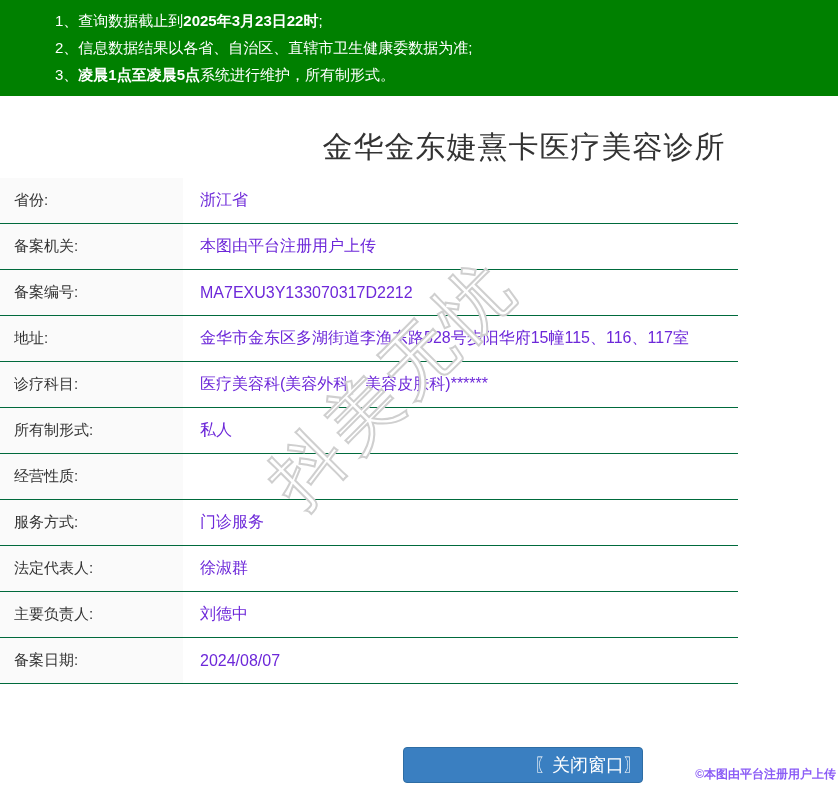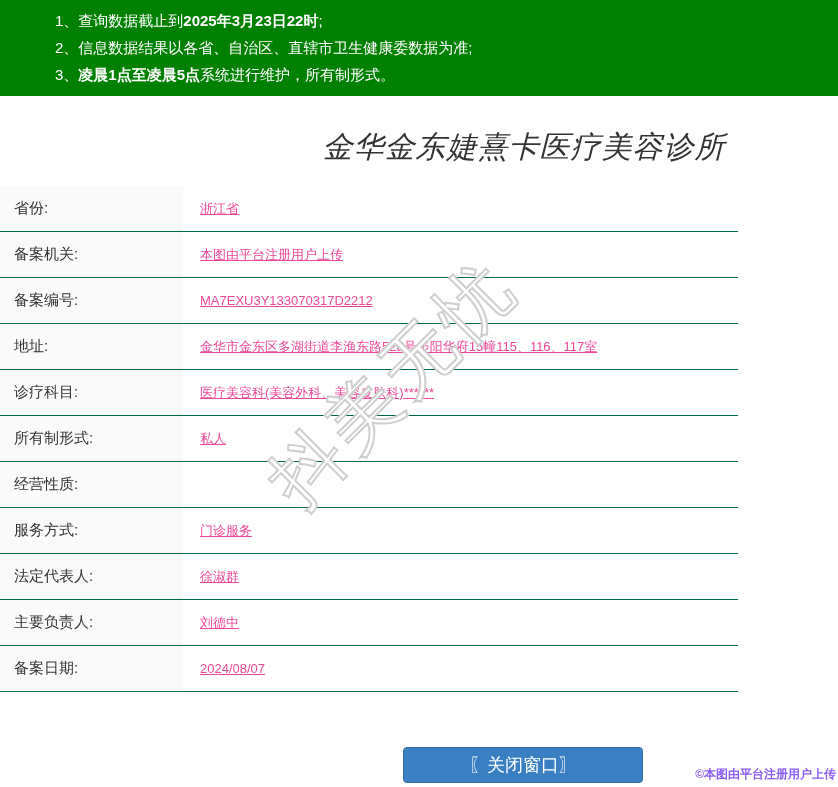--- a/index.html
+++ b/index.html
@@ -8,39 +8,39 @@
 
   
   .banner{position:absolute;top:0;left:0;width:838px;height:96px;background:#008000;
           box-sizing:border-box;padding-top:7px;}
   .notice{color:#fff;font-size:15px;line-height:27px;padding-left:55px;white-space:nowrap;}
   .notice .b{font-weight:bold;}
 
   
   .title{position:absolute;top:127px;left:0;width:838px;box-sizing:border-box;
          padding-left:210px;text-align:center;font-size:30px;font-weight:400;color:#333;
-         letter-spacing:1px;margin:0;font-style:italic;}
+         letter-spacing:1px;margin:0;}
 
   
-  .info-table{position:absolute;top:186px;left:0;width:738px;}
+  .info-table{position:absolute;top:178px;left:0;width:738px;}
   .row{display:flex;height:46px;border-bottom:1px solid #006a3c;box-sizing:border-box;}
   .cell-label{width:183px;background:#fafafa;display:flex;align-items:center;
               box-sizing:border-box;padding-left:14px;font-size:15px;color:#333;}
   .cell-value{flex:1;display:flex;align-items:center;box-sizing:border-box;
-              padding-left:17px;font-size:13px;color:#ec4899;text-decoration:underline;}
+              padding-left:17px;font-size:16px;color:#6d28d9;}
 
   
   .watermark{position:absolute;left:237px;top:336px;font-size:72px;letter-spacing:6px;
              color:#fff;-webkit-text-stroke:2px #cfcfcf;white-space:nowrap;
              transform:rotate(-45deg);pointer-events:none;z-index:5;font-weight:400;}
 
   
   .close-btn{position:absolute;left:403px;top:747px;width:240px;height:36px;
              background:#3a7fc1;border:1px solid #2e6da4;border-radius:4px;color:#fff;
-             font-size:18px;text-align:center;line-height:34px;cursor:pointer;
+             font-size:18px;text-align:right;line-height:34px;cursor:pointer;
              font-family:"Liberation Sans",sans-serif;padding:0;}
 
   
   .stamp{position:absolute;right:2px;bottom:4px;font-size:12px;font-weight:bold;color:#8b5cf6;
          text-shadow:-1px -1px 0 #fff,1px -1px 0 #fff,-1px 1px 0 #fff,1px 1px 0 #fff,
                      0 1px 0 #fff,0 -1px 0 #fff,1px 0 0 #fff,-1px 0 0 #fff;z-index:6;}
 </style>
 </head>
 <body>
 

